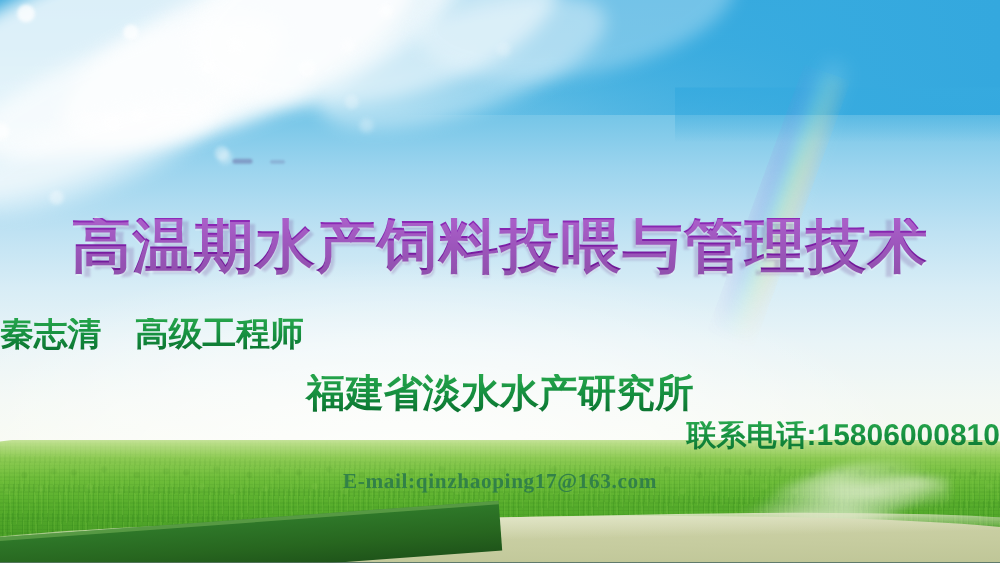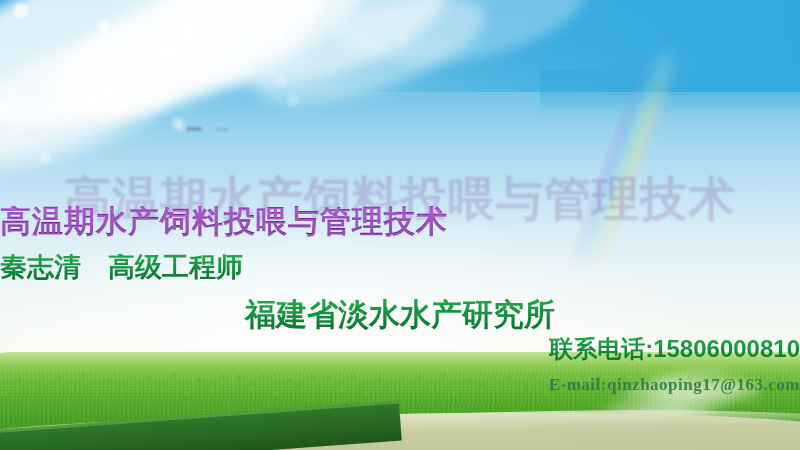--- a/index.html
+++ b/index.html
@@ -306,32 +306,32 @@
     position: absolute;
     left: 0; top: 0;
     width: 800px; height: 450px;
   }
 
   .title {
     position: absolute;
     left: 0;
     top: 174px;
     width: 800px;
-    font-size: 31px;
+    text-align: center;
+    font-size: 48px;
     line-height: 1;
     font-weight: bold;
     letter-spacing: 1px;
     color: #7d1ea6;
     background: linear-gradient(to bottom, #8f2ab8 0%, #7d1ea6 45%, #6a1590 100%);
     -webkit-background-clip: text;
             background-clip: text;
     -webkit-text-fill-color: transparent;
     text-shadow: 0 1px 0 rgba(255,255,255,.25);
     white-space: nowrap;
-    margin-top: 32px;
   }
   
   .title-shadow {
     position: absolute;
     left: 0;
     top: 175px;
     width: 800px;
     text-align: center;
     font-size: 47px;
     line-height: 1;
@@ -388,21 +388,21 @@
     -webkit-background-clip: text;
             background-clip: text;
     -webkit-text-fill-color: transparent;
     white-space: nowrap;
   }
   .email {
     position: absolute;
     left: 0;
     top: 376px;
     width: 800px;
-    text-align: right;
+    text-align: center;
     font-size: 17px;
     line-height: 1;
     font-weight: bold;
     letter-spacing: .5px;
     color: #2e7d4a;
     opacity: .92;
     white-space: nowrap;
     font-family: "Liberation Serif", "DejaVu Serif", serif;
   }
 

